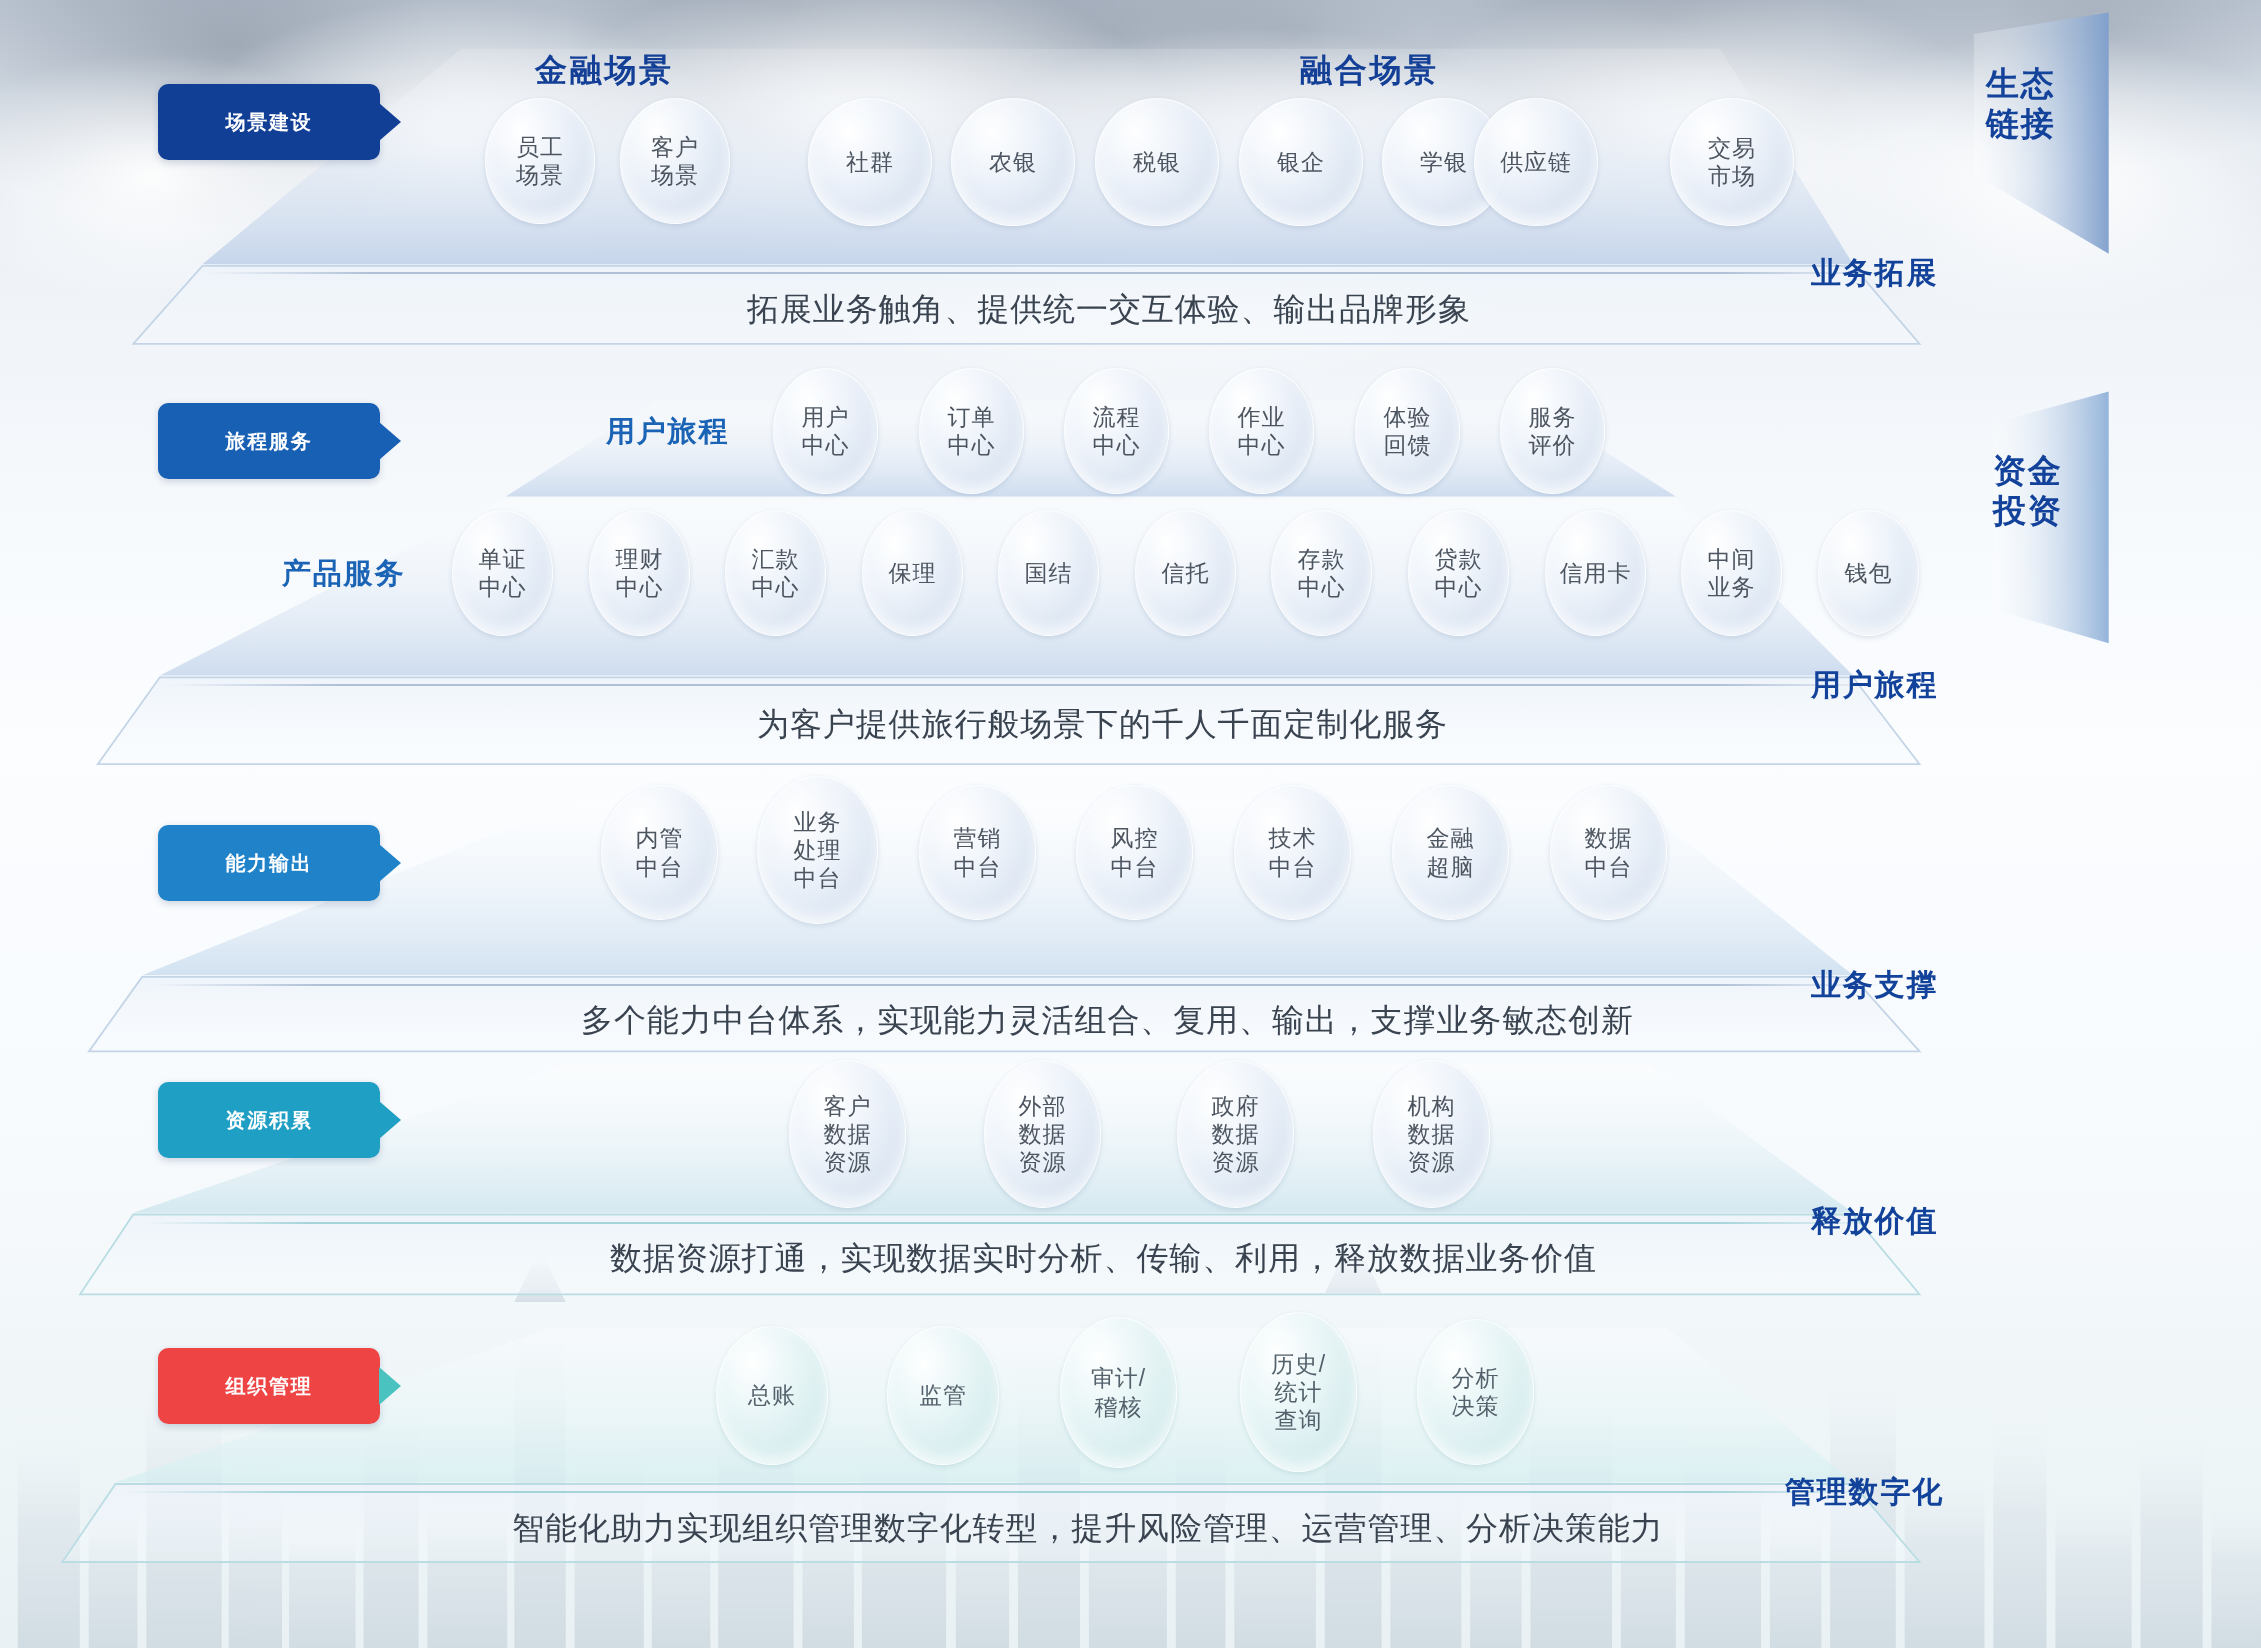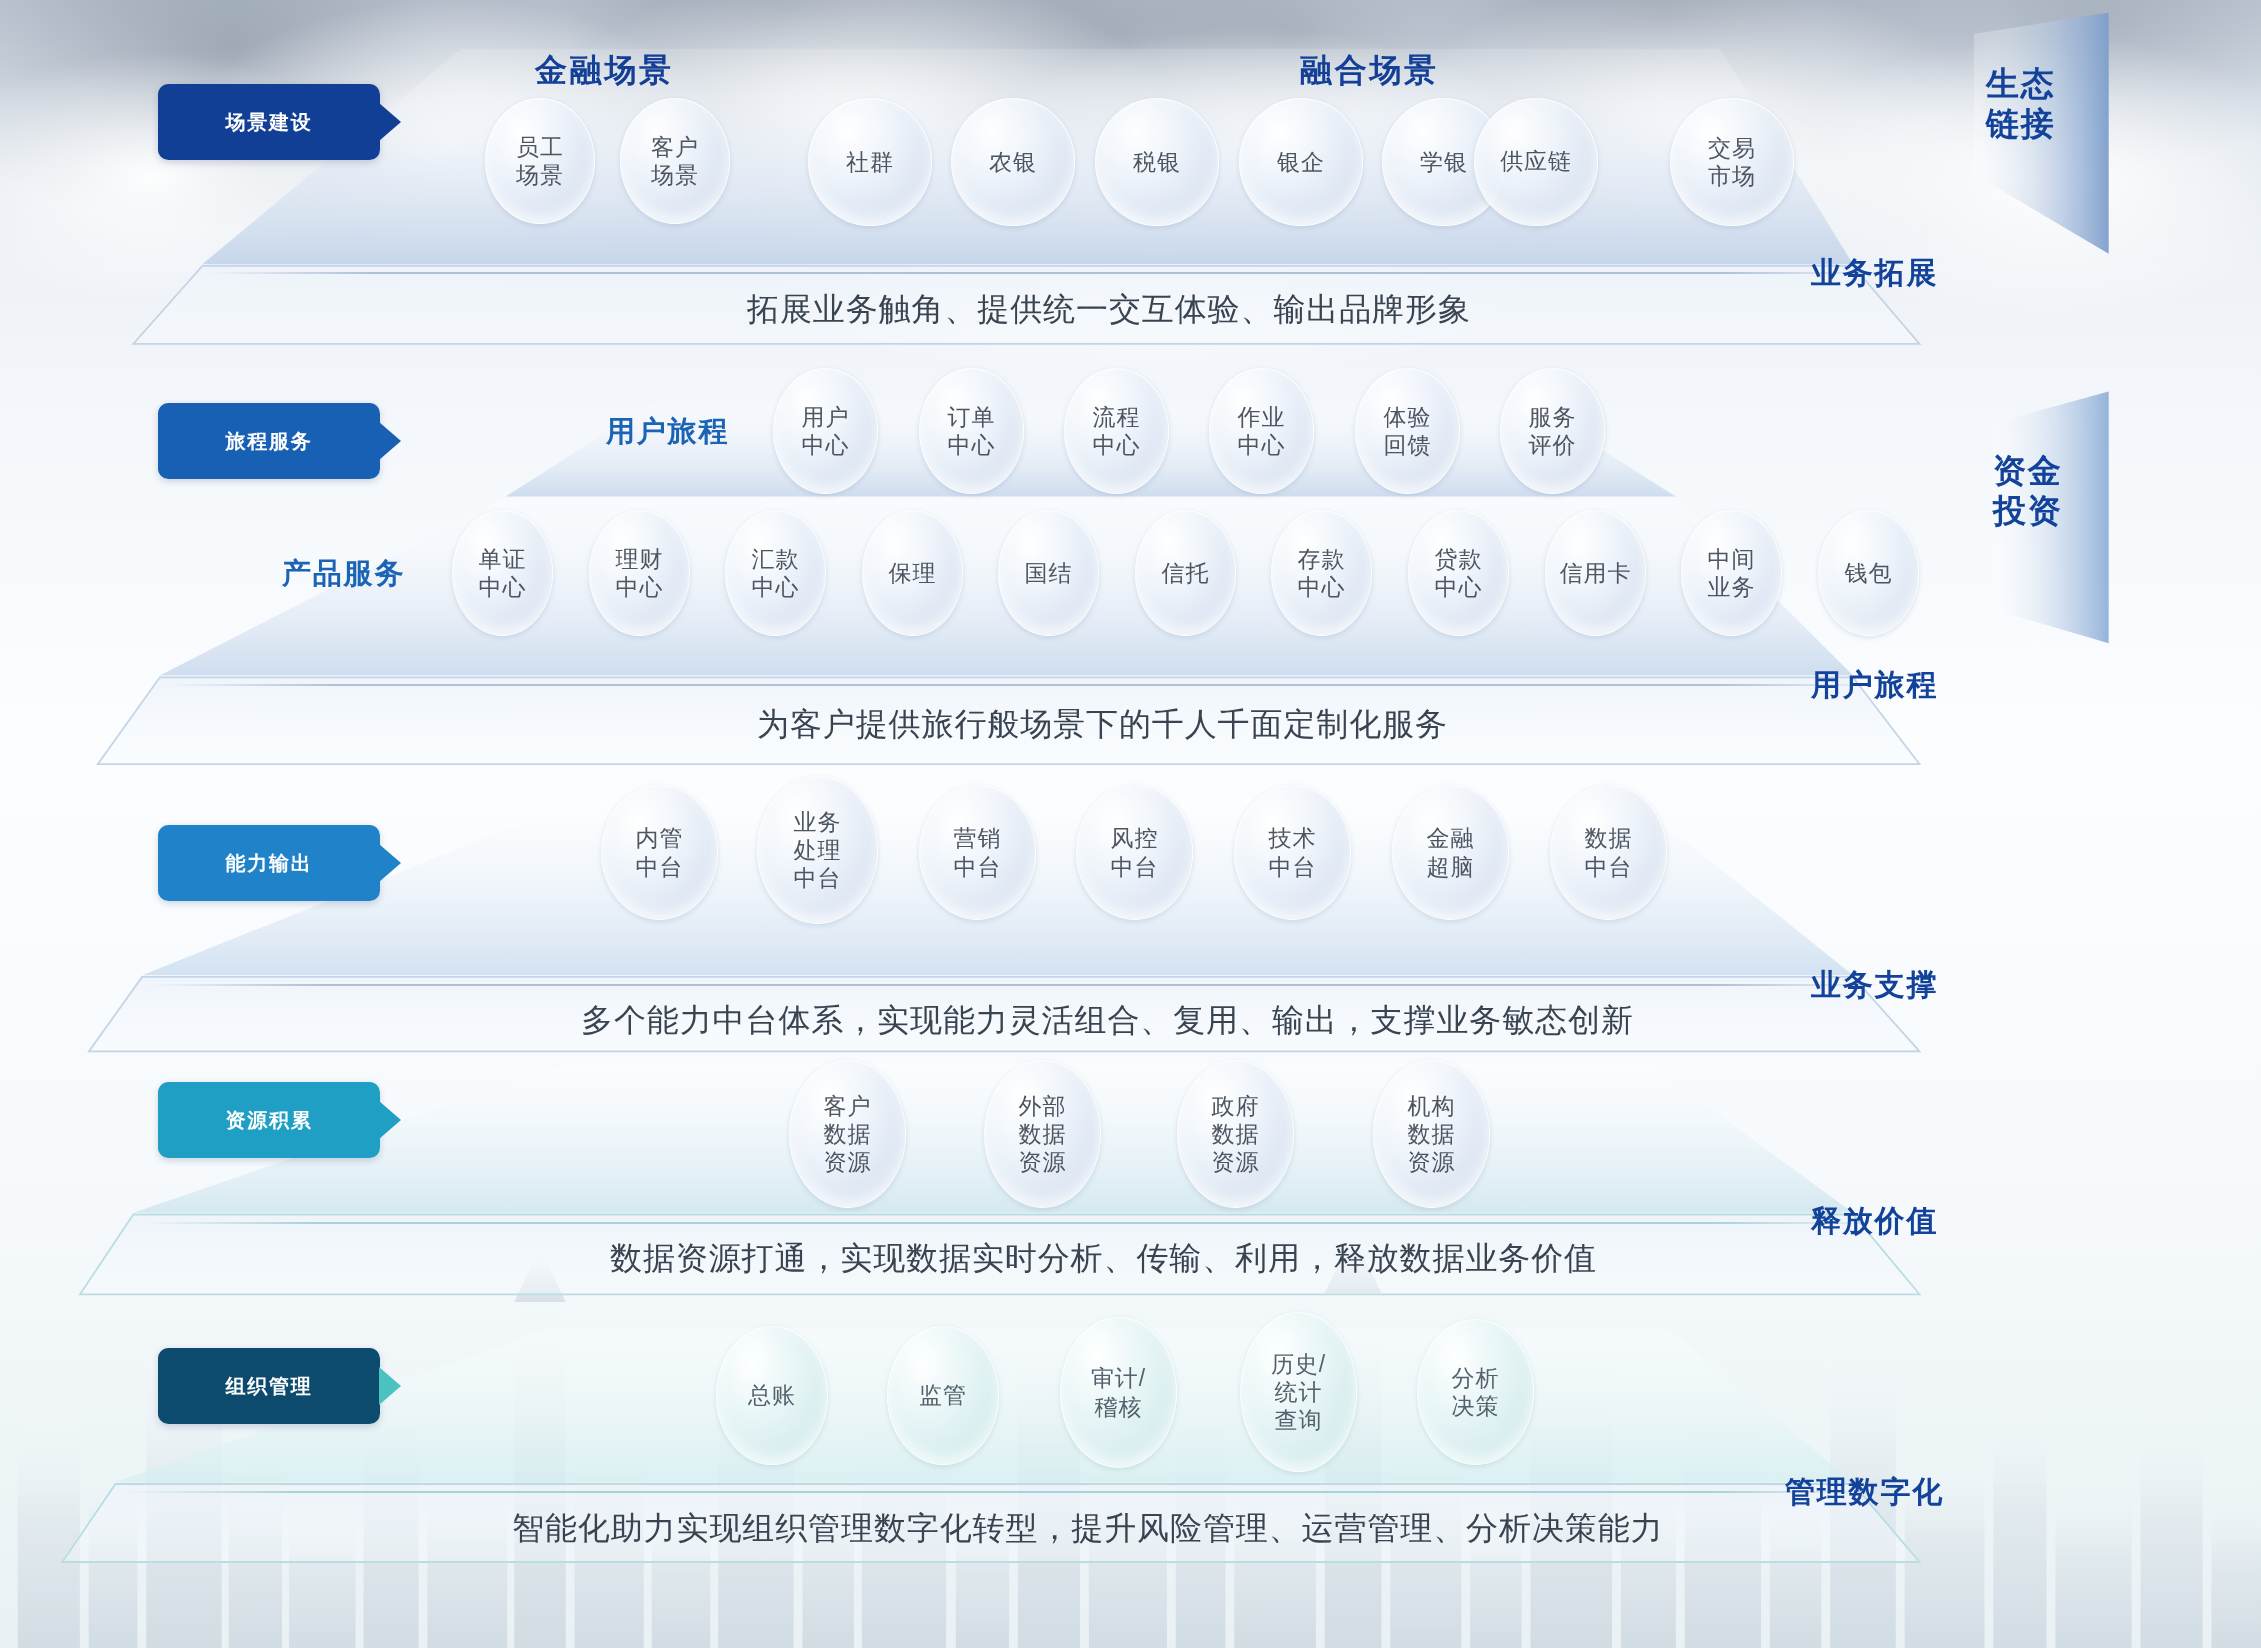--- a/index.html
+++ b/index.html
@@ -30,21 +30,21 @@
   }
   .tag::after{
     content:"";position:absolute;right:-21px;top:50%;transform:translateY(-50%);
     width:0;height:0;border-top:19.5px solid transparent;border-bottom:19.5px solid transparent;
     border-left:22px solid currentColor;
   }
   .tag-t1{background:#123f96;color:#123f96;}
   .tag-t2{background:#1760b4;color:#1760b4;}
   .tag-t3{background:#2083c9;color:#2083c9;}
   .tag-t4{background:#1f9fc4;color:#1f9fc4;}
-  .tag-t5{background:#0c4a6e;color:#4ac3c0;}
+  .tag-t5{background:#ef4444;color:#4ac3c0;}
   .tag span{color:#fff;position:relative;z-index:2;}
 
   
   .grp-title{position:absolute;z-index:6;color:#133f96;font-weight:bold;font-size:32px;letter-spacing:2.7px;white-space:nowrap;}
   .row-title{position:absolute;z-index:6;color:#1b63b5;font-weight:bold;font-size:29px;letter-spacing:1.8px;white-space:nowrap;}
 
   
   .bubble{
     position:absolute;z-index:5;display:flex;align-items:center;justify-content:center;
     text-align:center;border-radius:50%;
@@ -231,21 +231,21 @@
 
 <div class="bubble" style="left:485px;top:98px;width:108px;height:124px;white-space:pre-line;">员工
 场景</div>
 <div class="bubble" style="left:620px;top:98px;width:108px;height:124px;white-space:pre-line;">客户
 场景</div>
 <div class="bubble" style="left:808px;top:98px;width:122px;height:126px;white-space:pre-line;">社群</div>
 <div class="bubble" style="left:951px;top:98px;width:122px;height:126px;white-space:pre-line;">农银</div>
 <div class="bubble" style="left:1095px;top:98px;width:122px;height:126px;white-space:pre-line;">税银</div>
 <div class="bubble" style="left:1239px;top:98px;width:122px;height:126px;white-space:pre-line;">银企</div>
 <div class="bubble" style="left:1382px;top:98px;width:122px;height:126px;white-space:pre-line;">学银</div>
-<div class="bubble" style="left:1474px;top:98px;width:122px;height:126px;white-space:pre-line;font-family:Liberation Serif, serif;">供应链</div>
+<div class="bubble" style="left:1474px;top:98px;width:122px;height:126px;white-space:pre-line;">供应链</div>
 <div class="bubble" style="left:1670px;top:98px;width:122px;height:126px;white-space:pre-line;">交易
 市场</div>
 
 <div class="divider" style="left:208px;top:272px;width:1676px;"></div>
 <div class="right-label" style="left:1811px;top:253px;">业务拓展</div>
 <div class="caption" style="left:747px;top:288px;">拓展业务触角、提供统一交互体验、输出品牌形象</div>
 
 <div class="tag tag-t2" style="left:158px;top:403px;width:222px;height:76px;">
   <span>旅程服务</span>
 </div>

